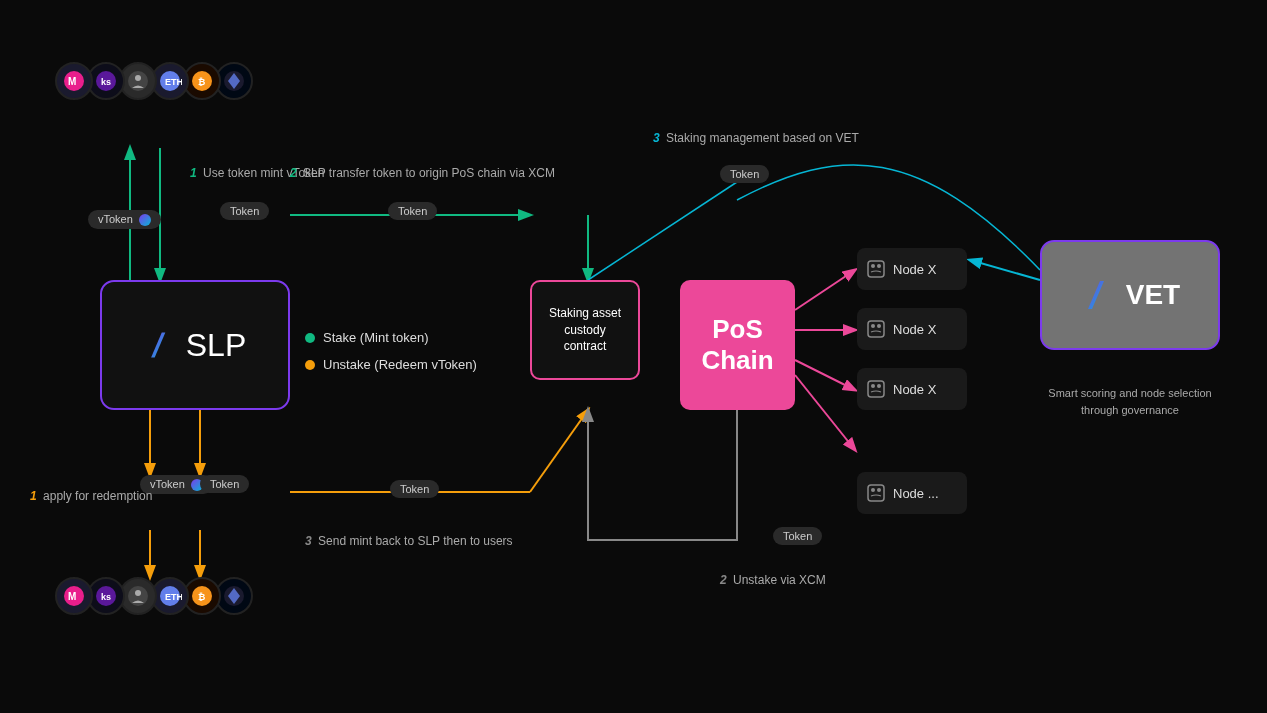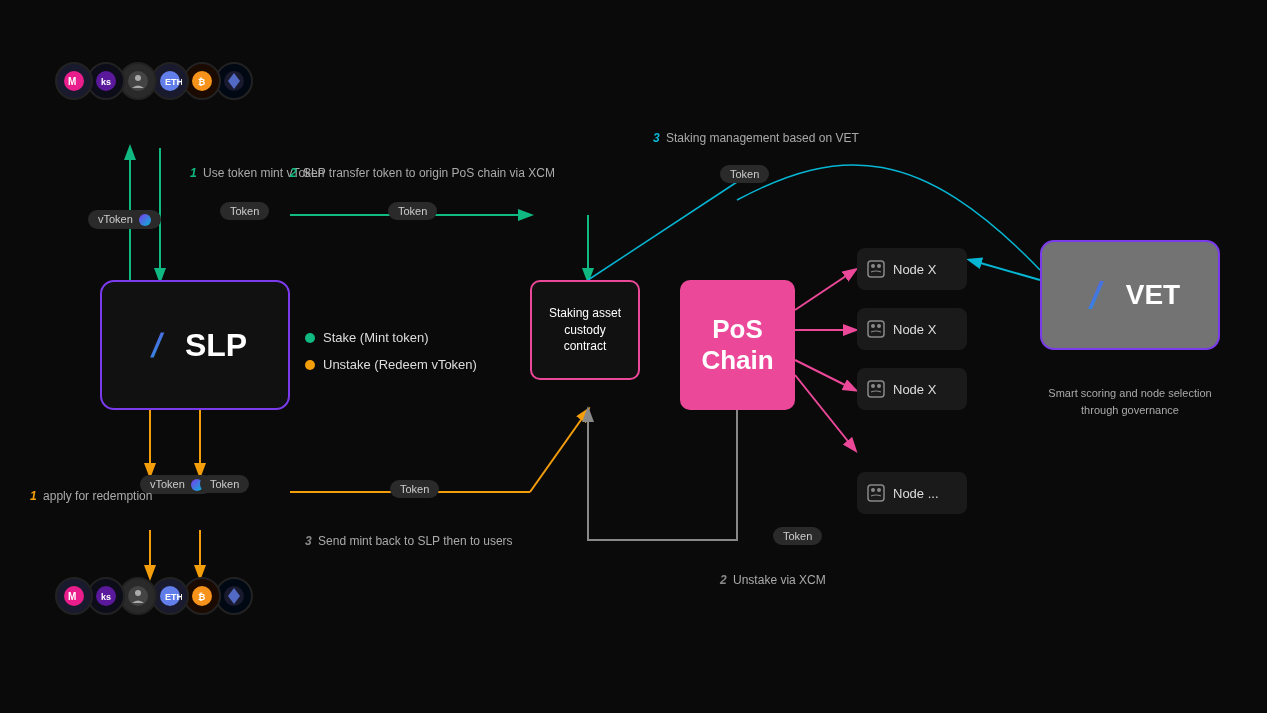--- a/index.html
+++ b/index.html
@@ -44,21 +44,21 @@
       border: 2px solid #7c3aed;
       border-radius: 14px;
       background: #111;
       display: flex;
       align-items: center;
       justify-content: center;
       gap: 10px;
     }
     .slp-text {
       font-size: 32px;
-      font-weight: 700;
+      font-weight: 400;
       color: #fff;
       text-align: right;
     }
 
     
     .staking-box {
       position: absolute;
       left: 530px;
       top: 280px;
       width: 110px;

